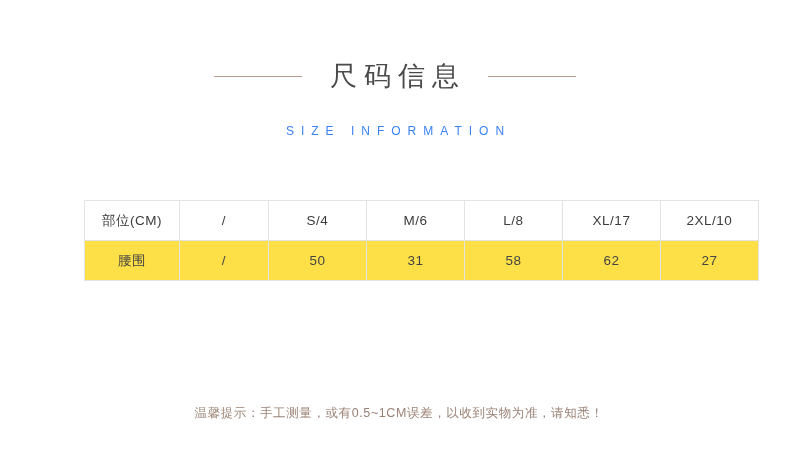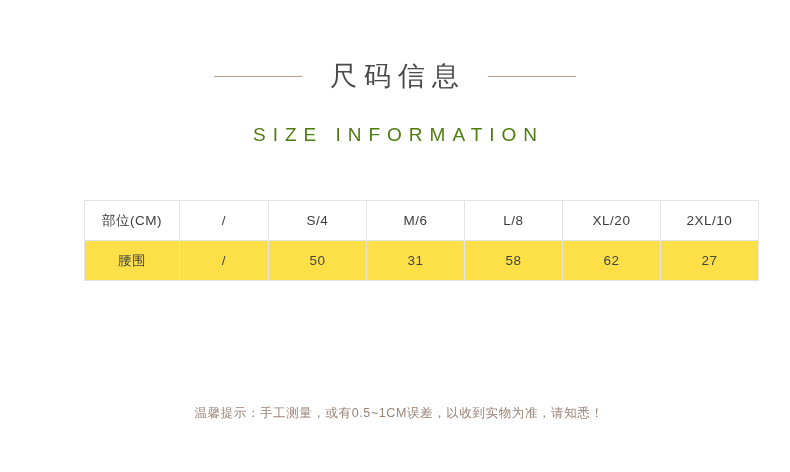--- a/index.html
+++ b/index.html
@@ -40,23 +40,23 @@
   .main-title {
     font-size: 27px;
     letter-spacing: 7px;
     color: #4a4a4a;
     font-weight: normal;
     line-height: 1.1;
     padding-left: 6px;
   }
   .sub-title {
     margin-top: 14px;
-    font-size: 19px;
+    font-size: 12px;
     letter-spacing: 7px;
-    color: #4d7c0f;
+    color: #3b82f6;
     padding-left: 7px;
   }
 
   
   .table-wrap {
     position: absolute;
     left: 84px;
     top: 200px;
     width: 654px;
   }
@@ -118,21 +118,21 @@
 
   <div class="table-wrap">
     <table class="size-table">
       <tbody>
         <tr class="head">
           <td class="col-label">部位(CM)</td>
           <td class="col-slash">/</td>
           <td class="col-size">S/4</td>
           <td class="col-size">M/6</td>
           <td class="col-size">L/8</td>
-          <td class="col-size">XL/20</td>
+          <td class="col-size">XL/17</td>
           <td class="col-size">2XL/10</td>
         </tr>
 
         <tr class="shaded">
           <td class="col-label">腰围</td>
           <td class="col-slash">/</td>
           <td class="col-size">50</td>
           <td class="col-size">31</td>
           <td class="col-size">58</td>
           <td class="col-size">62</td>

